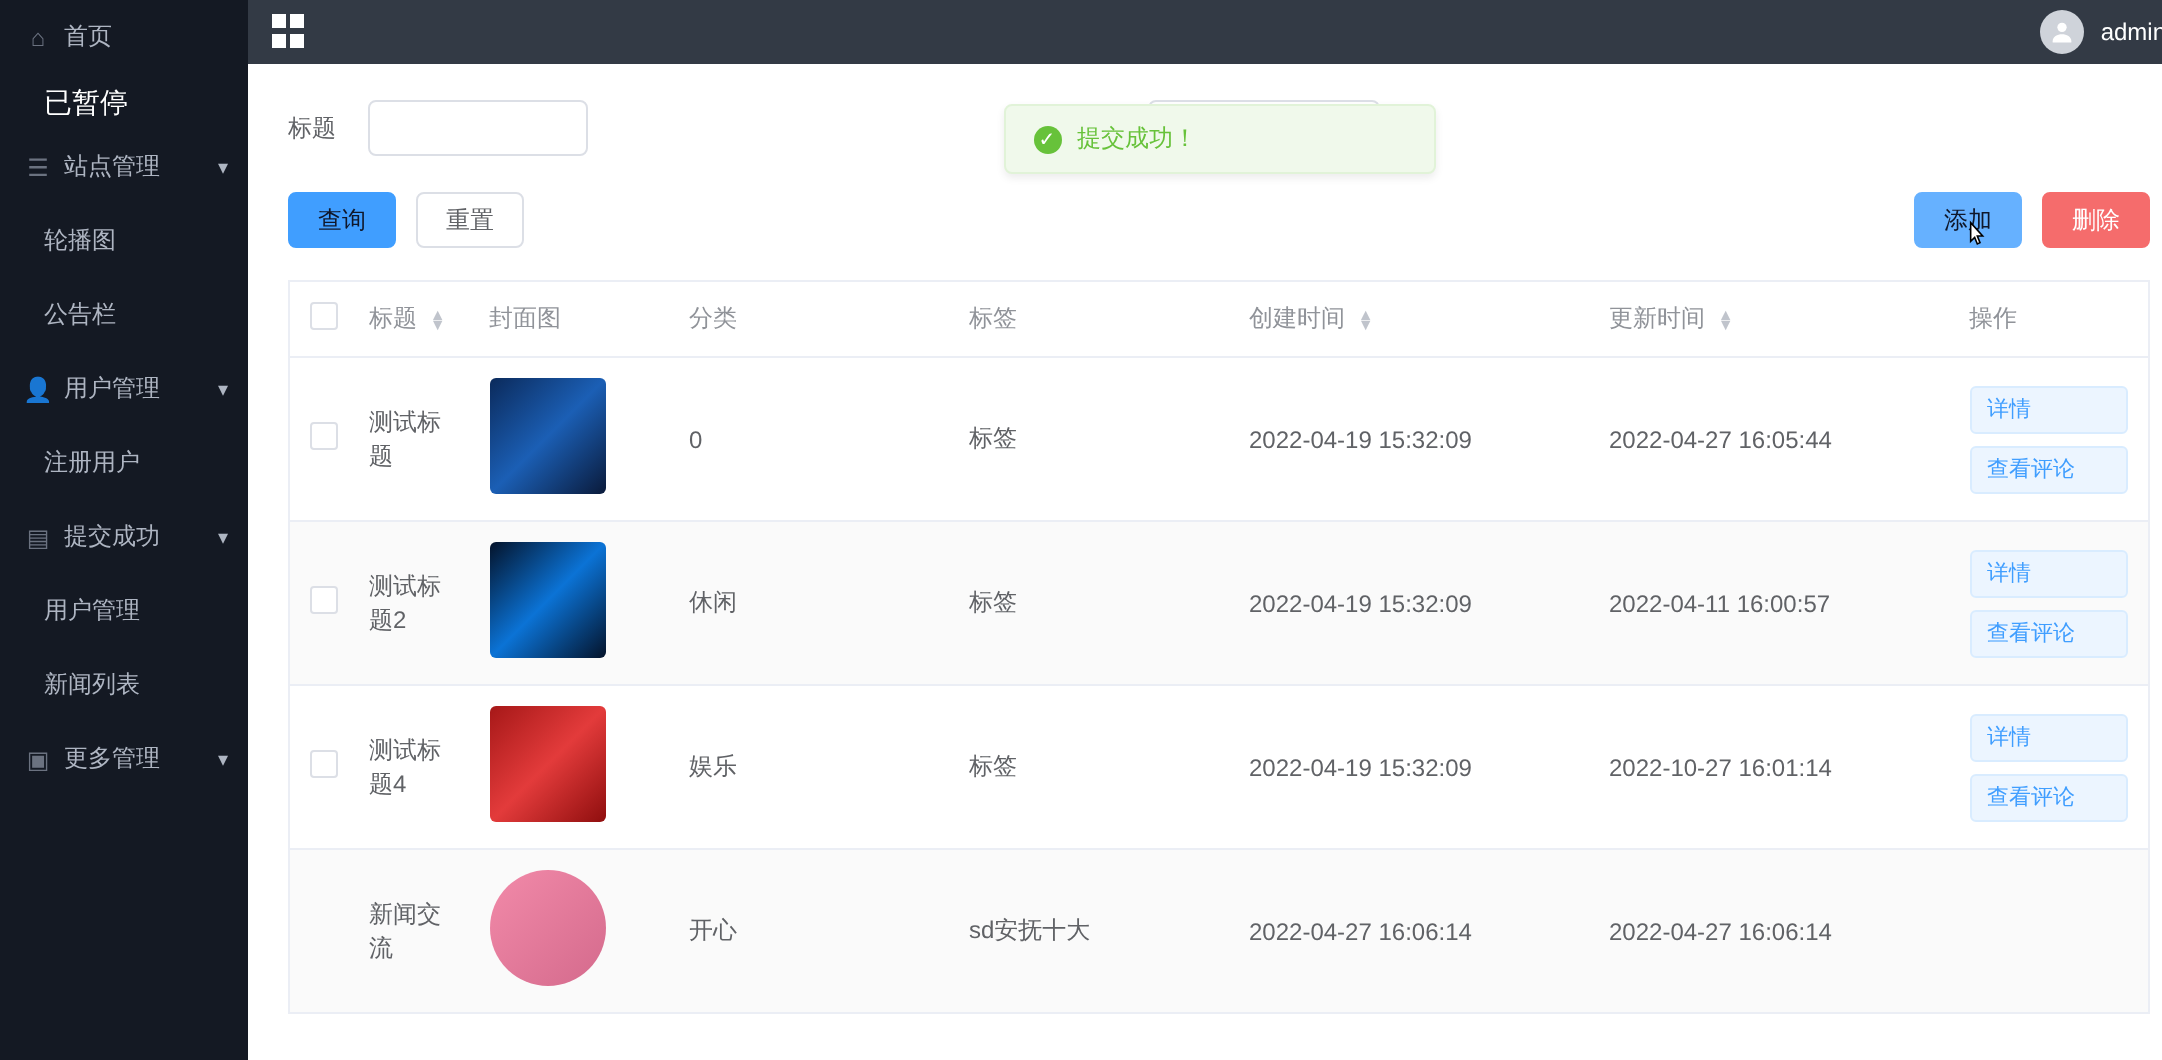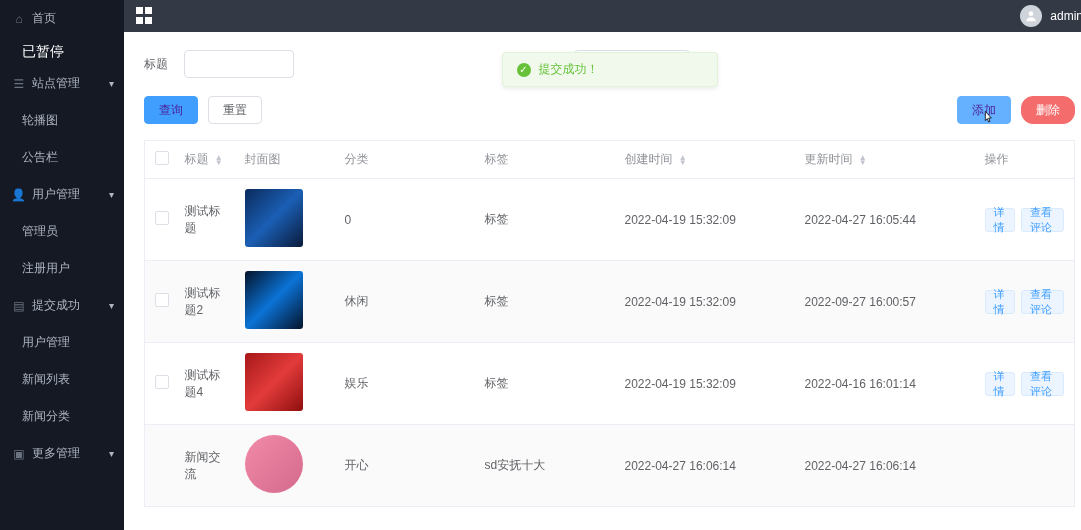--- a/index.html
+++ b/index.html
@@ -25,33 +25,33 @@
     .toast .chk { width:14px; height:14px; border-radius:50%; background:#67c23a; color:#fff; display:flex; align-items:center; justify-content:center; font-size:10px; }
     .content { padding:18px 20px 0 20px; overflow:auto; flex:1; position:relative; }
     .filters { display:flex; align-items:center; gap:10px; margin-bottom:18px; }
     .flabel { color:#606266; margin-right:6px; }
     .input { width:110px; height:28px; border:1px solid #dcdfe6; border-radius:4px; padding:0 8px; font-size:12px; }
     .select { width:116px; height:28px; border:1px solid #dcdfe6; border-radius:4px; padding:0 8px; font-size:12px; color:#c0c4cc; display:flex; align-items:center; justify-content:space-between; background:#fff; cursor:pointer; margin-left:0; }
     .select .arr { color:#c0c4cc; font-size:10px; }
     .filters .category-group { margin-left:240px; display:flex; align-items:center; }
     .actions { display:flex; align-items:center; gap:10px; margin-bottom:16px; }
     .btn { height:28px; padding:0 14px; border-radius:4px; font-size:12px; cursor:pointer; border:1px solid #dcdfe6; background:#fff; color:#606266; display:inline-flex; align-items:center; justify-content:center; }
-    .btn-primary { background:#409eff; border-color:#409eff; color:#4c1d95; }
-    .btn-danger { background:#f56c6c; border-color:#f56c6c; color:#fff;border-radius:12px; }
+    .btn-primary { background:#409eff; border-color:#409eff; color:#0f172a; }
+    .btn-danger { background:#f56c6c; border-color:#f56c6c; color:#fff; }
     .btn-primary.hover { background:#66b1ff; border-color:#66b1ff; }
     .spacer { flex:1; }
     
     table { width:100%; border-collapse:collapse; background:#fff; border:1px solid #ebeef5; table-layout:fixed; }
     th, td { text-align:left; padding:10px 10px; border-bottom:1px solid #ebeef5; font-size:12px; color:#606266; }
     th { color:#909399; font-weight:500; background:#fff; }
     tbody tr:nth-child(even) { background:#fafafa; }
     .chkbox { width:14px; height:14px; border:1px solid #dcdfe6; border-radius:2px; display:inline-block; background:#fff; cursor:pointer; }
     .thumb { width:58px; height:58px; border-radius:3px; background:#333; display:inline-block; }
     .thumb.circle { border-radius:50%; }
-    .op-btns { display:flex; gap:6px; }
+    .op-btns { display:flex; gap:6px;flex-direction:column; }
     .btn-sm { height:24px; padding:0 8px; font-size:11px; border-radius:3px; color:#409eff; background:#ecf5ff; border:1px solid #d9ecff; cursor:pointer; display:inline-flex; align-items:center; }
     .sort-caret { display:inline-flex; flex-direction:column; margin-left:3px; line-height:5px; font-size:8px; color:#c0c4cc; vertical-align:middle; }
     .cursor { position:absolute; width:16px; height:20px; pointer-events:none; z-index:100; color:#000; }
     
     .col-chk   { width:30px; }
     .col-title { width:60px; }
     .col-img   { width:100px; }
     .col-cat   { width:140px; }
     .col-tag   { width:140px; }
     .col-ct    { width:180px; }
@@ -79,38 +79,32 @@
       </div>
     <div class="sidebar-item child">
         <span>公告栏</span>
       </div>
     <div class="sidebar-item">
       <span class="ico">👤</span>
       <span>用户管理</span>
       <span class="caret">▾</span>
     </div>
     <div class="sidebar-item child">
-        <span>管理员</span>
-      </div>
-    <div class="sidebar-item child">
         <span>注册用户</span>
       </div>
     <div class="sidebar-item">
       <span class="ico">▤</span>
       <span>提交成功</span>
       <span class="caret">▾</span>
     </div>
     <div class="sidebar-item child">
         <span>用户管理</span>
       </div>
     <div class="sidebar-item child">
         <span>新闻列表</span>
-      </div>
-    <div class="sidebar-item child">
-        <span>新闻分类</span>
       </div>
     <div class="sidebar-item">
       <span class="ico">▣</span>
       <span>更多管理</span>
       <span class="caret">▾</span>
     </div>
   </div>
 
   <div class="main">
     <div class="topbar">
@@ -215,36 +209,36 @@
                 </div>
               </td>
             </tr>
             <tr>
               <td><span class="chkbox"></span></td>
               <td>测试标题2</td>
               <td><span class="thumb " style="background:linear-gradient(135deg,#04132a,#0b73d6,#04132a)"></span></td>
               <td>休闲</td>
               <td>标签</td>
               <td>2022-04-19 15:32:09</td>
-              <td>2022-09-27 16:00:57</td>
+              <td>2022-04-11 16:00:57</td>
               <td>
                 <div class="op-btns">
                   <span class="btn-sm">详情</span>
                   <span class="btn-sm">查看评论</span>
                 </div>
               </td>
             </tr>
             <tr>
               <td><span class="chkbox"></span></td>
               <td>测试标题4</td>
               <td><span class="thumb " style="background:linear-gradient(135deg,#a61818,#e33b3b,#8f0e0e)"></span></td>
               <td>娱乐</td>
               <td>标签</td>
               <td>2022-04-19 15:32:09</td>
-              <td>2022-04-16 16:01:14</td>
+              <td>2022-10-27 16:01:14</td>
               <td>
                 <div class="op-btns">
                   <span class="btn-sm">详情</span>
                   <span class="btn-sm">查看评论</span>
                 </div>
               </td>
             </tr>
             <tr>
               <td></td>
               <td>新闻交流</td>

